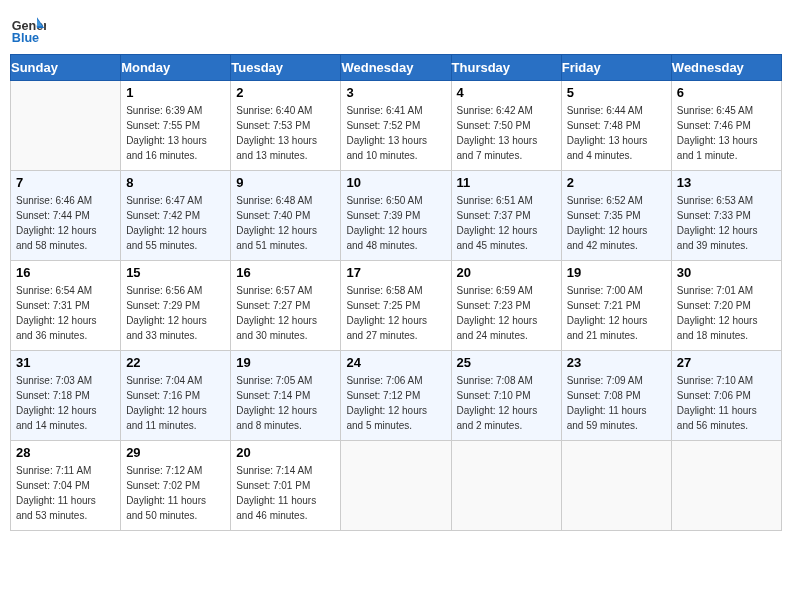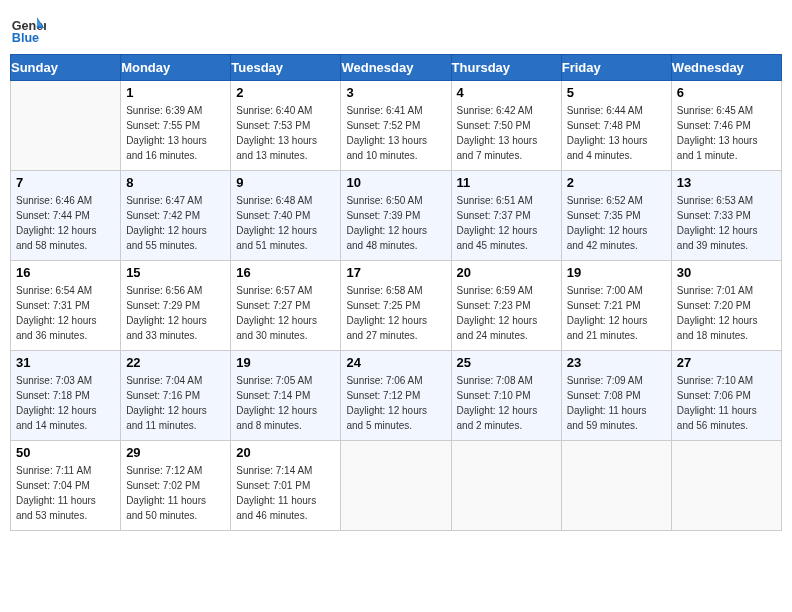--- a/index.html
+++ b/index.html
@@ -230,21 +230,21 @@
           <span class="day-num">23</span>
           <div class="day-info">Sunrise: 7:09 AM<br>Sunset: 7:08 PM<br>Daylight: 11 hours and 59 minutes.</div>
         </td>
         <td>
           <span class="day-num">27</span>
           <div class="day-info">Sunrise: 7:10 AM<br>Sunset: 7:06 PM<br>Daylight: 11 hours and 56 minutes.</div>
         </td>
       </tr>
       <tr>
         <td>
-          <span class="day-num">50</span>
+          <span class="day-num">28</span>
           <div class="day-info">Sunrise: 7:11 AM<br>Sunset: 7:04 PM<br>Daylight: 11 hours and 53 minutes.</div>
         </td>
         <td>
           <span class="day-num">29</span>
           <div class="day-info">Sunrise: 7:12 AM<br>Sunset: 7:02 PM<br>Daylight: 11 hours and 50 minutes.</div>
         </td>
         <td>
           <span class="day-num">20</span>
           <div class="day-info">Sunrise: 7:14 AM<br>Sunset: 7:01 PM<br>Daylight: 11 hours and 46 minutes.</div>
         </td>

